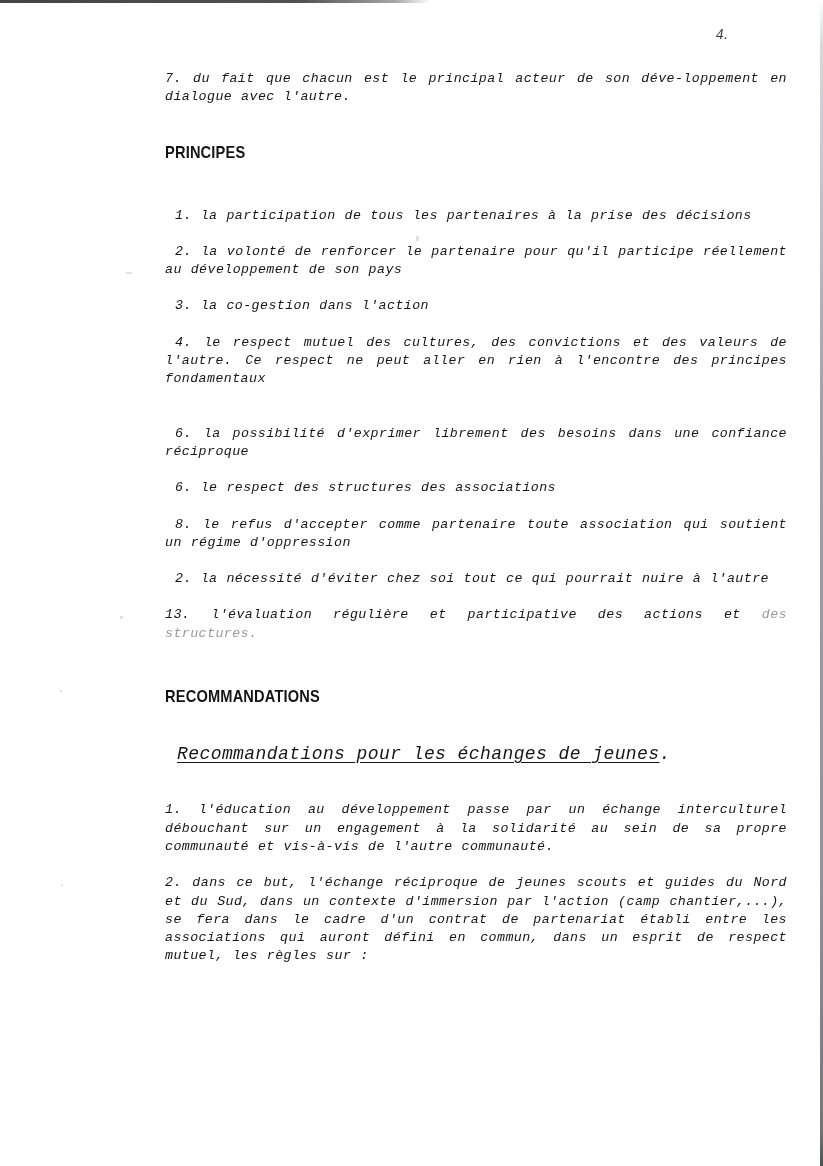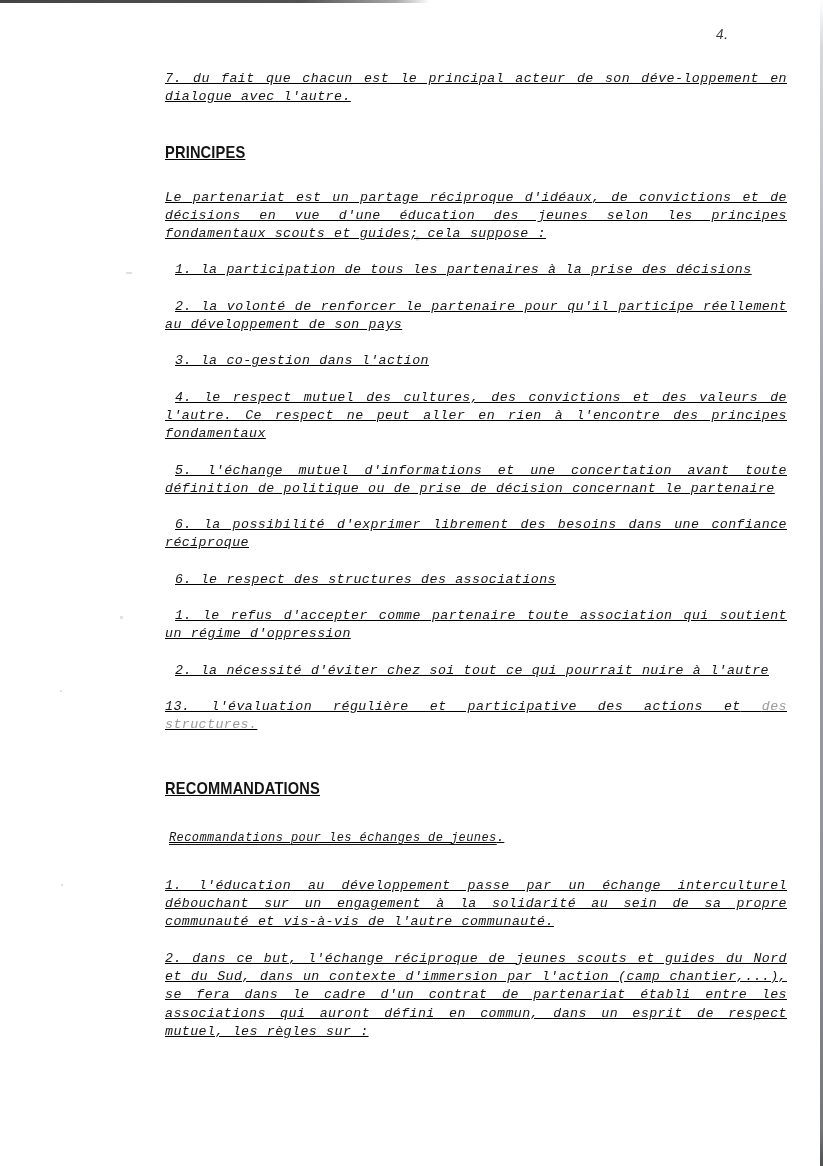--- a/index.html
+++ b/index.html
@@ -52,21 +52,20 @@
     color: #3a3a3a;
     letter-spacing: 0.5px;
   }
 
   
   #document-body {
     position: absolute;
     left: 165px;
     top: 70px;
     width: 622px;
-    text-decoration: underline;
   }
 
   .para {
     font-family: "Liberation Mono", "DejaVu Sans Mono", monospace;
     font-style: italic;
     font-size: 13.3px;
     line-height: 18.3px;
     color: #171717;
     text-align: justify;
     text-align-last: left;
@@ -85,25 +84,25 @@
     color: #141414;
     letter-spacing: 0.2px;
     transform: scaleX(0.86);
     transform-origin: left center;
     margin: 0;
   }
 
   .subheading {
     font-family: "Liberation Mono", "DejaVu Sans Mono", monospace;
     font-style: italic;
-    font-size: 12px;
+    font-size: 18px;
     line-height: 18.3px;
     color: #171717;
     letter-spacing: 0.42px;
-    margin: 4px;
+    margin: 12px;
   }
   .subheading .ul { text-decoration: underline; text-underline-offset: 3px; }
 
   
   .faded { color: #9b9b9b; }
   .gap-sm { height: 18px; }
   .gap-md { height: 26px; }
   .gap-lg { height: 36px; }
   .gap-xl { height: 44px; }
 </style>
@@ -123,45 +122,43 @@
 <div id="document-body">
 
   <p class="para">7. du fait que chacun est le principal acteur de son déve-loppement en dialogue avec l'autre.</p>
 
   <div class="gap-lg"></div>
 
   <h2 class="heading">PRINCIPES</h2>
 
   <div class="gap-md"></div>
 
-  <p class="para">Le partenariat est un partage réciproque d'idéaux, de convictions et de décisions en vue d'une éducation des jeunes selon les principes fondamentaux scouts et guides; cela suppose :</p>
 
   <div class="gap-sm"></div>
   <p class="para indent">1. la participation de tous les partenaires à la prise des décisions</p>
 
   <div class="gap-sm"></div>
   <p class="para indent">2. la volonté de renforcer le partenaire pour qu'il participe réellement au développement de son pays</p>
 
   <div class="gap-sm"></div>
   <p class="para indent">3. la co-gestion dans l'action</p>
 
   <div class="gap-sm"></div>
   <p class="para indent">4. le respect mutuel des cultures, des convictions et des valeurs de l'autre. Ce respect ne peut aller en rien à l'encontre des principes fondamentaux</p>
 
   <div class="gap-sm"></div>
-  <p class="para indent">5. l'échange mutuel d'informations et une concertation avant toute définition de politique ou de prise de décision concernant le partenaire</p>
 
   <div class="gap-sm"></div>
   <p class="para indent">6. la possibilité d'exprimer librement des besoins dans une confiance réciproque</p>
 
   <div class="gap-sm"></div>
   <p class="para indent">6. le respect des structures des associations</p>
 
   <div class="gap-sm"></div>
-  <p class="para indent">1. le refus d'accepter comme partenaire toute association qui soutient un régime d'oppression</p>
+  <p class="para indent">8. le refus d'accepter comme partenaire toute association qui soutient un régime d'oppression</p>
 
   <div class="gap-sm"></div>
   <p class="para indent">2. la nécessité d'éviter chez soi tout ce qui pourrait nuire à l'autre</p>
 
   <div class="gap-sm"></div>
   <p class="para"><span>13. l'évaluation régulière et participative des actions et</span> <span class="faded">des structures.</span></p>
 
   <div class="gap-xl"></div>
 
   <h2 class="heading">RECOMMANDATIONS</h2>

